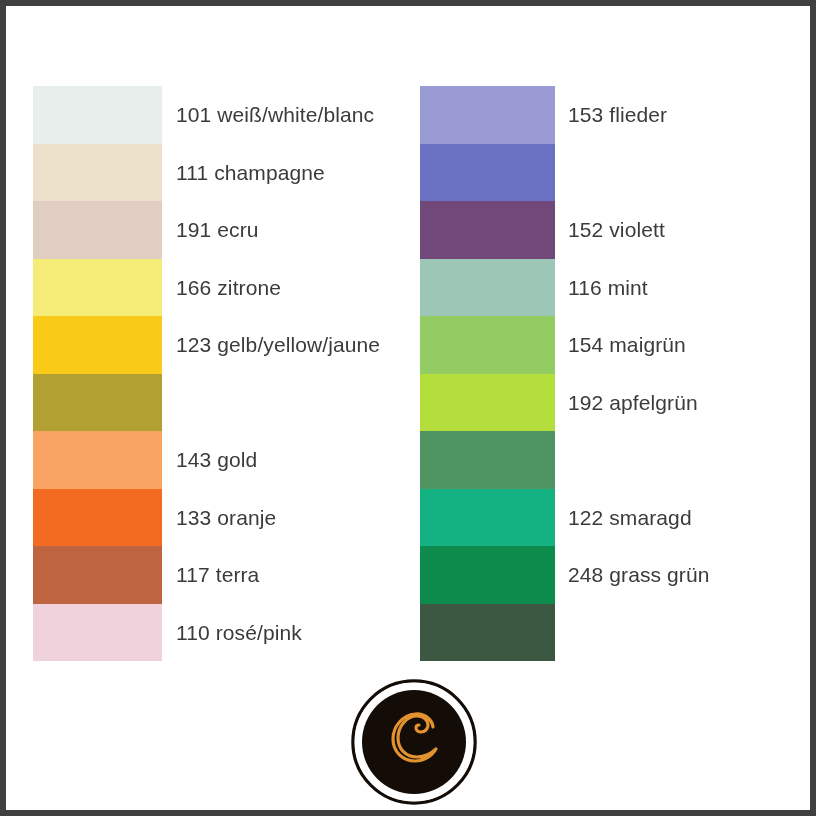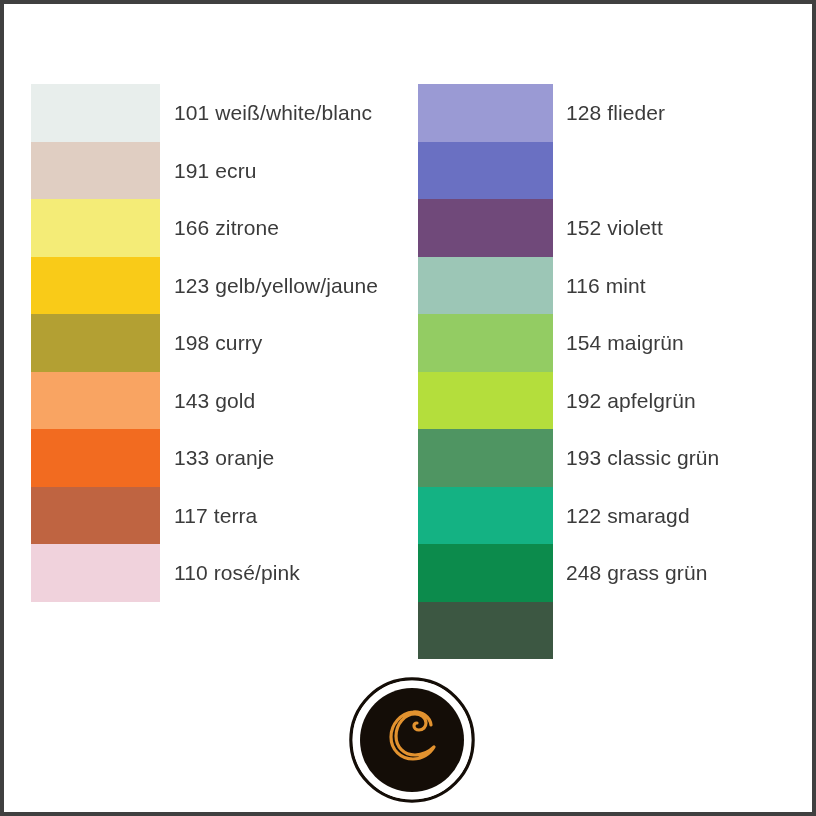--- a/index.html
+++ b/index.html
@@ -14,21 +14,21 @@
     font-family: "Liberation Sans", sans-serif;
     overflow: hidden;
   }
 
   #page {
     position: relative;
     width: 816px;
     height: 816px;
     background: #ffffff;
     box-sizing: border-box;
-    border: 4px solid #404040;
+    border: 6px solid #404040;
   }
 
   
   .swatch-column {
     position: absolute;
     top: 80px;
     display: flex;
     flex-direction: column;
   }
   #column-left  { left: 27px; }
@@ -73,34 +73,37 @@
 <body>
 
 <div id="page">
 
   <div class="swatch-column" id="column-left">
       <div class="swatch-row">
         <div class="swatch-chip" style="background-color: rgb(232, 238, 236);"></div>
         <div class="swatch-label">101 weiß/white/blanc</div>
       </div>
       <div class="swatch-row">
+        <div class="swatch-chip" style="background-color: rgb(236, 224, 203);"></div>
+        <div class="swatch-label">111 champagne</div>
+      </div>
+      <div class="swatch-row">
         <div class="swatch-chip" style="background-color: rgb(224, 206, 194);"></div>
         <div class="swatch-label">191 ecru</div>
       </div>
       <div class="swatch-row">
         <div class="swatch-chip" style="background-color: rgb(244, 236, 119);"></div>
         <div class="swatch-label">166 zitrone</div>
       </div>
       <div class="swatch-row">
         <div class="swatch-chip" style="background-color: rgb(249, 203, 24);"></div>
         <div class="swatch-label">123 gelb/yellow/jaune</div>
       </div>
       <div class="swatch-row">
         <div class="swatch-chip" style="background-color: rgb(179, 160, 51);"></div>
-        <div class="swatch-label">198 curry</div>
       </div>
       <div class="swatch-row">
         <div class="swatch-chip" style="background-color: rgb(249, 164, 98);"></div>
         <div class="swatch-label">143 gold</div>
       </div>
       <div class="swatch-row">
         <div class="swatch-chip" style="background-color: rgb(242, 107, 32);"></div>
         <div class="swatch-label">133 oranje</div>
       </div>
       <div class="swatch-row">
@@ -108,21 +111,21 @@
         <div class="swatch-label">117 terra</div>
       </div>
       <div class="swatch-row">
         <div class="swatch-chip" style="background-color: rgb(240, 210, 220);"></div>
         <div class="swatch-label">110 rosé/pink</div>
       </div>
     </div>
   <div class="swatch-column" id="column-right">
       <div class="swatch-row">
         <div class="swatch-chip" style="background-color: rgb(154, 154, 212);"></div>
-        <div class="swatch-label">128 flieder</div>
+        <div class="swatch-label">153 flieder</div>
       </div>
       <div class="swatch-row">
         <div class="swatch-chip" style="background-color: rgb(106, 112, 194);"></div>
       </div>
       <div class="swatch-row">
         <div class="swatch-chip" style="background-color: rgb(112, 73, 122);"></div>
         <div class="swatch-label">152 violett</div>
       </div>
       <div class="swatch-row">
         <div class="swatch-chip" style="background-color: rgb(156, 198, 182);"></div>
@@ -131,21 +134,20 @@
       <div class="swatch-row">
         <div class="swatch-chip" style="background-color: rgb(147, 204, 99);"></div>
         <div class="swatch-label">154 maigrün</div>
       </div>
       <div class="swatch-row">
         <div class="swatch-chip" style="background-color: rgb(180, 222, 60);"></div>
         <div class="swatch-label">192 apfelgrün</div>
       </div>
       <div class="swatch-row">
         <div class="swatch-chip" style="background-color: rgb(79, 149, 98);"></div>
-        <div class="swatch-label">193 classic grün</div>
       </div>
       <div class="swatch-row">
         <div class="swatch-chip" style="background-color: rgb(20, 178, 131);"></div>
         <div class="swatch-label">122 smaragd</div>
       </div>
       <div class="swatch-row">
         <div class="swatch-chip" style="background-color: rgb(12, 139, 76);"></div>
         <div class="swatch-label">248 grass grün</div>
       </div>
       <div class="swatch-row">

